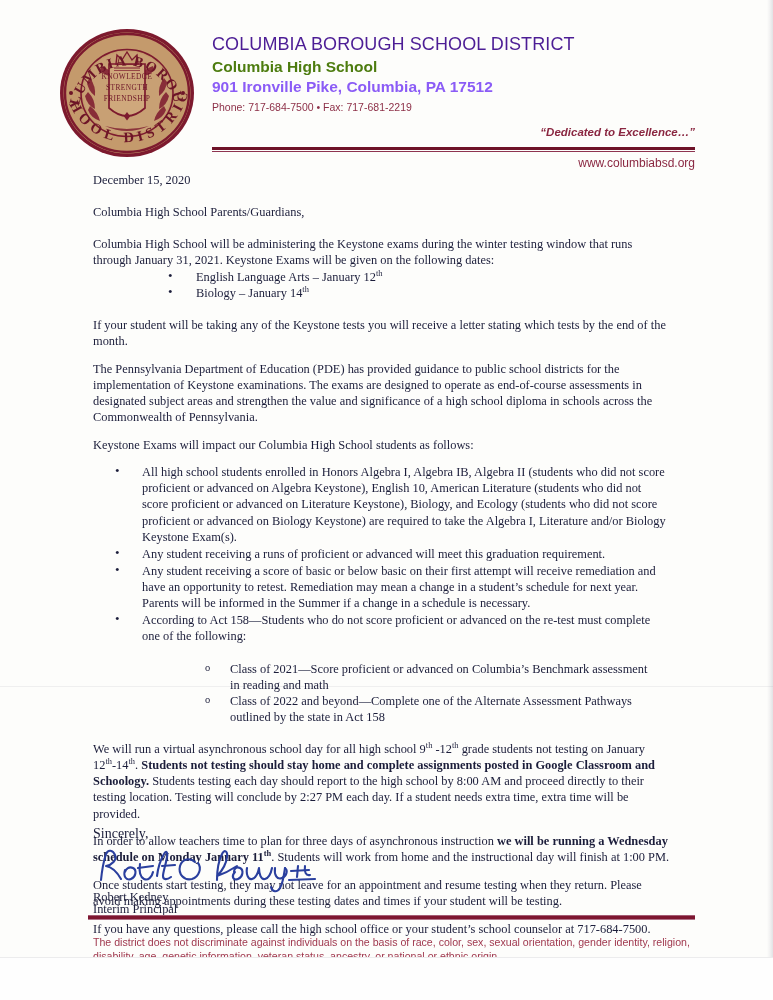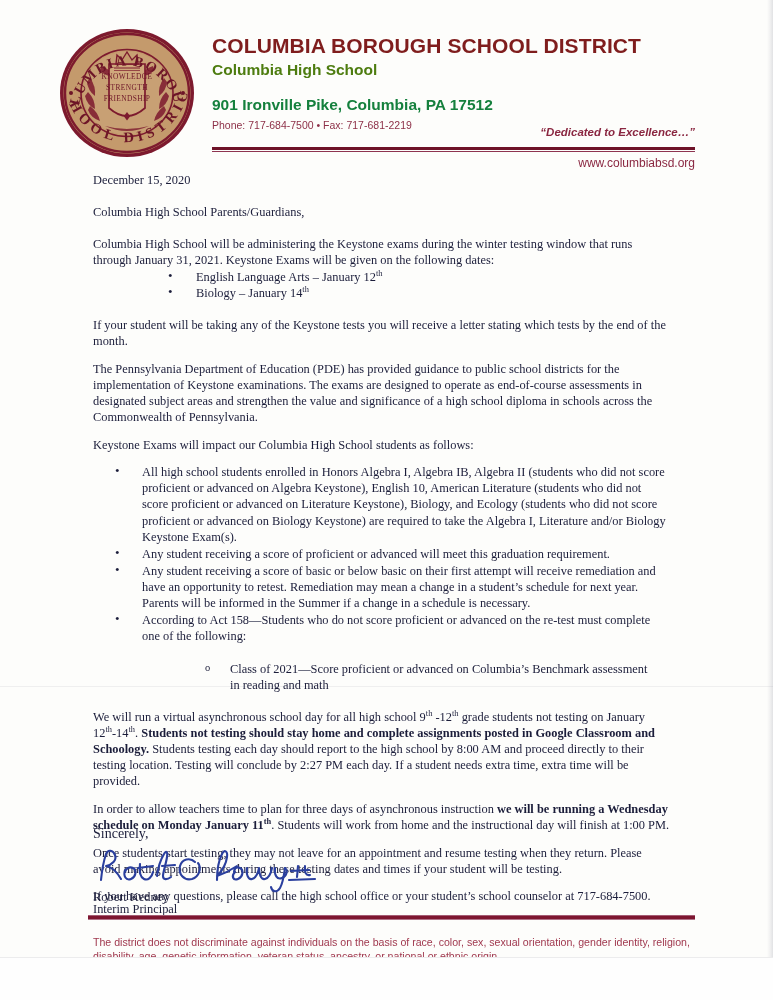--- a/index.html
+++ b/index.html
@@ -62,41 +62,41 @@
   .seal svg { display: block; width: 140px; height: 134px; }
 
   .head-text {
     position: absolute;
     left: 212px;
     top: 20px;
     width: 500px;
   }
   .org-name {
     font-family: "Liberation Sans", sans-serif;
-    font-weight: bold;
-    font-size: 21px;
+    font-weight: normal;
+    font-size: 18px;
     letter-spacing: .1px;
-    color: #7f1d1d;
+    color: #4c1d95;
     line-height: 1.16;
     white-space: nowrap;
   }
   .school-name {
     font-family: "Liberation Sans", sans-serif;
     font-weight: bold;
     font-size: 15.5px;
     color: #4d7c0f;
     margin-top: 3px;
     line-height: 1.2;
   }
   .address {
     font-family: "Liberation Sans", sans-serif;
     font-weight: bold;
     font-size: 15.5px;
-    color: #15803d;
-    margin-top: 16px;
+    color: #8b5cf6;
+    margin-top: 2px;
     line-height: 1.2;
   }
   .phone {
     font-family: "Liberation Sans", sans-serif;
     font-size: 10.5px;
     color: #8d3048;
     margin-top: 4px;
     line-height: 1.2;
   }
   .tagline {
@@ -344,26 +344,27 @@
     </ul>
 
     <p class="para" style="margin-top:16px;">If your student will be taking any of the Keystone tests you will receive a letter stating which tests by the end of the month.</p>
 
     <p class="para">The Pennsylvania Department of Education (PDE) has provided guidance to public school districts for the implementation of Keystone examinations. The exams are designed to operate as end-of-course assessments in designated subject areas and strengthen the value and significance of a high school diploma in schools across the Commonwealth of Pennsylvania.</p>
 
     <p class="para">Keystone Exams will impact our Columbia High School students as follows:</p>
 
     <ul class="lvl1 impact">
       <li>All high school students enrolled in Honors Algebra I, Algebra IB, Algebra II (students who did not score proficient or advanced on Algebra Keystone), English 10, American Literature (students who did not score proficient or advanced on Literature Keystone), Biology, and Ecology (students who did not score proficient or advanced on Biology Keystone) are required to take the Algebra I, Literature and/or Biology Keystone Exam(s).</li>
-      <li>Any student receiving a score of proficient or advanced will meet this graduation requirement.</li>
+      <li>Any student receiving a runs of proficient or advanced will meet this graduation requirement.</li>
       <li>Any student receiving a score of basic or below basic on their first attempt will receive remediation and have an opportunity to retest. Remediation may mean a change in a student’s schedule for next year.  Parents will be informed in the Summer if a change in a schedule is necessary.</li>
       <li>
         <span>According to Act 158—Students who do not score proficient or advanced on the re-test must complete one of the following:</span>
         <ul class="lvl2">
           <li>Class of 2021—Score proficient or advanced on Columbia’s Benchmark assessment in reading and math</li>
+          <li>Class of 2022 and beyond—Complete one of the Alternate Assessment Pathways outlined by the state in Act 158</li>
         </ul>
       </li>
     </ul>
 
     <p class="para" style="margin-top:13px;"><span>We will run a virtual asynchronous school day for all high school 9</span><sup>th</sup><span> -12</span><sup>th</sup><span> grade students not testing on January 12</span><sup>th</sup><span>-14</span><sup>th</sup><span>. </span><b>Students not testing should stay home and complete assignments posted in Google Classroom and Schoology.</b><span> Students testing each day should report to the high school by 8:00 AM and proceed directly to their testing location. Testing will conclude by 2:27 PM each day. If a student needs extra time, extra time will be provided.</span></p>
 
     <p class="para"><span>In order to allow teachers time to plan for three days of asynchronous instruction </span><b>we will be running a Wednesday schedule on Monday January 11</b><b><sup>th</sup></b><span>. Students will work from home and the instructional day will finish at 1:00 PM.</span></p>
 
     <p class="para">Once students start testing, they may not leave for an appointment and resume testing when they return.  Please avoid making appointments during these testing dates and times if your student will be testing.</p>
 

